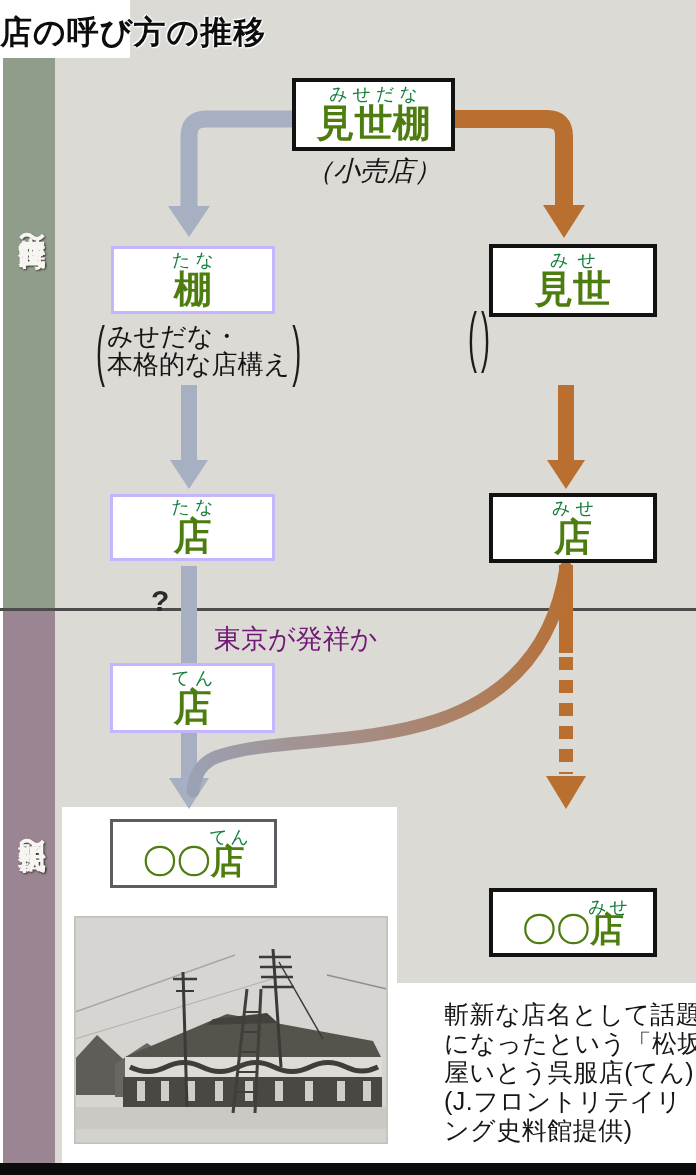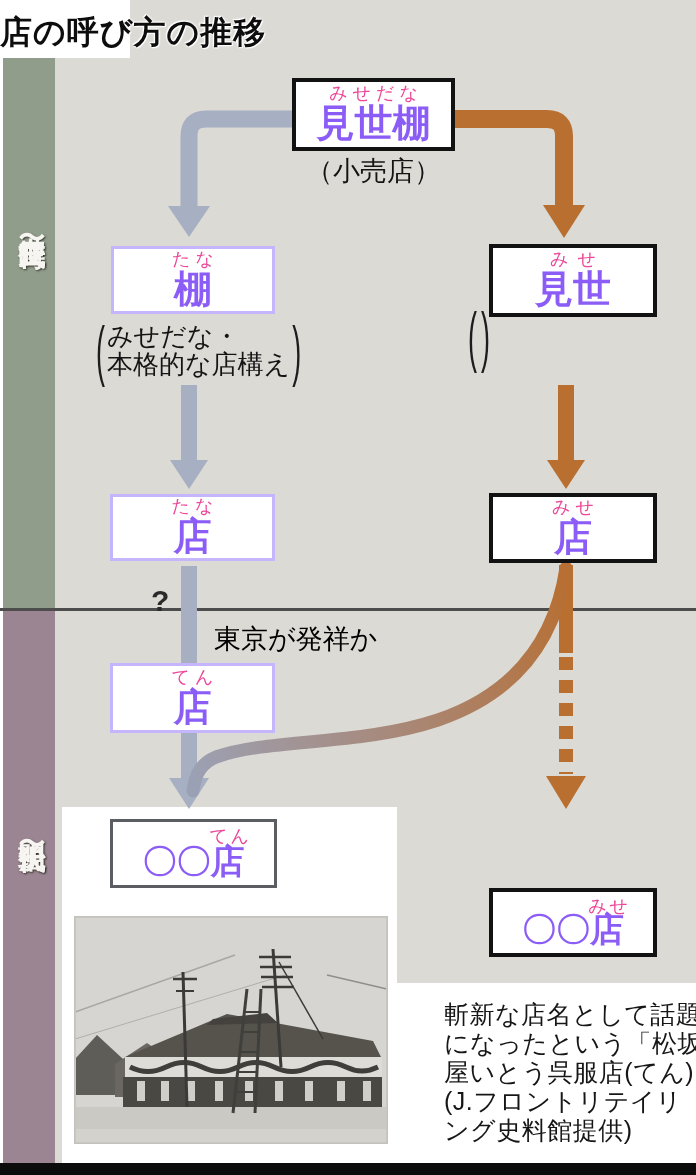--- a/index.html
+++ b/index.html
@@ -29,35 +29,35 @@
   .era-top{left:14px;top:216px;}
   .era-bottom{left:14px;top:822px;}
   
   svg.flow{left:0;top:0;width:696px;height:1175px;z-index:3;}
   
   .node{background:#ffffff;z-index:4;display:flex;flex-direction:column;align-items:center;
         justify-content:center;box-sizing:border-box;text-align:center;}
   .border-black{border:4px solid #121212;}
   .border-gray{border:3px solid #c4b5fd;}
   .border-dgray{border:3px solid #5a5e63;}
-  .furigana{font-size:18px;line-height:1;color:#ec4899;letter-spacing:5px;margin-right:-5px;font-family:Liberation Mono, monospace;}
+  .furigana{font-size:18px;line-height:1;color:#15803d;letter-spacing:5px;margin-right:-5px;}
   .furigana-wide{letter-spacing:9px;margin-right:-9px;}
-  .node-label{font-size:38px;line-height:1.05;font-weight:bold;color:#8b5cf6;margin-top:1px;}
+  .node-label{font-size:38px;line-height:1.05;font-weight:bold;color:#4d7c0f;margin-top:1px;}
   .node.maru{position:relative;justify-content:flex-end;padding-bottom:5px;}
   .node.maru .furigana{position:absolute;top:6px;right:22px;letter-spacing:3px;margin-right:0;}
   .node.maru .node-label{font-size:34px;}
   
-  .subtitle{left:292px;top:153px;width:163px;text-align:center;font-size:27px;z-index:4;}
+  .subtitle{left:292px;top:153px;width:163px;text-align:center;font-size:27px;z-index:4;font-style:italic;}
   .paren-note{display:flex;align-items:center;z-index:4;font-size:26px;line-height:28px;}
   .paren-note .txt{white-space:pre-line;text-align:left;}
   .paren{font-size:27px;font-weight:400;color:#1d1d1d;transform:scaleY(2.5);padding:0 2px;}
   .note-left{left:94px;top:322px;}
   .note-right{left:466px;top:322px;}
   .question{left:151px;top:584px;font-size:30px;font-weight:bold;color:#2a2a2a;z-index:4;}
-  .tokyo{left:214px;top:621px;font-size:27px;color:#000000;z-index:4;}
+  .tokyo{left:214px;top:621px;font-size:27px;color:#701a75;z-index:4;}
   .kyoto{left:511px;top:891px;font-size:27px;line-height:32px;white-space:pre-line;z-index:4;}
   .caption{left:424px;top:1000px;width:286px;font-size:25px;line-height:29px;color:#161616;
            white-space:pre-line;letter-spacing:0.5px;z-index:4;margin-left:20px;}
   
   .photo{left:75px;top:917px;width:312px;height:226px;z-index:4;outline:1px solid #c3c1bc;}
 </style>
 </head>
 <body>
 
 <div class="canvas">

